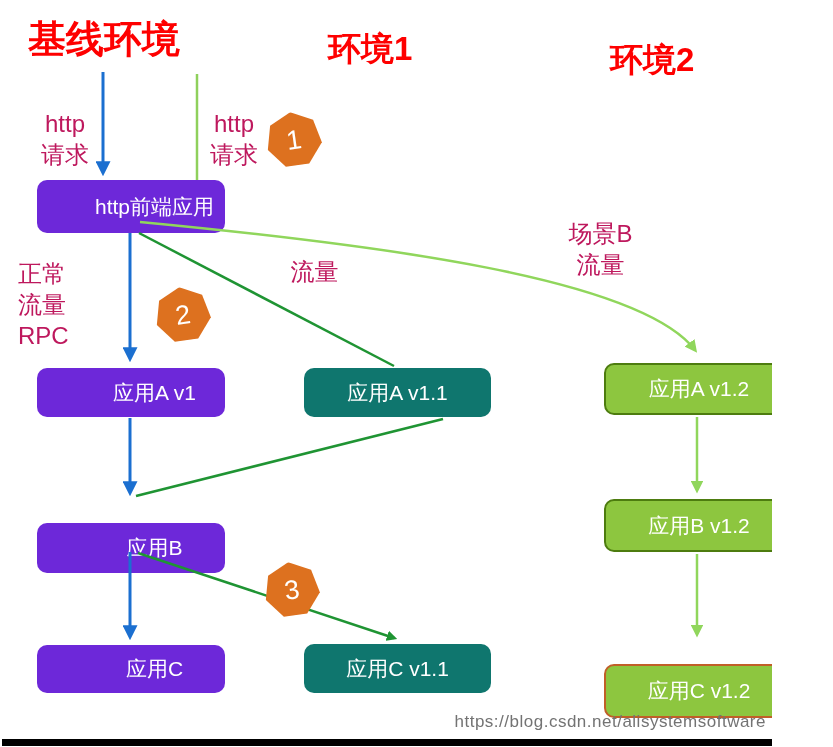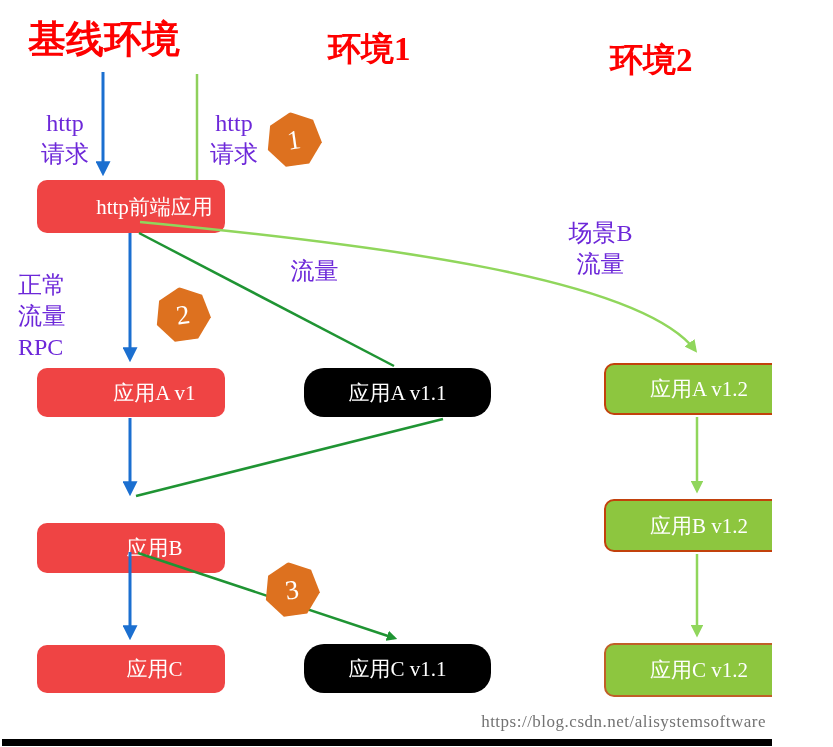--- a/index.html
+++ b/index.html
@@ -1,51 +1,51 @@
 <!DOCTYPE html>
 <html><head>
 <meta charset="utf-8">
 <style>
   html,body{margin:0;padding:0;background:#fff;}
   #canvas{
     position:relative;width:772px;height:747px;background:#ffffff;overflow:hidden;
-    font-family:Liberation Serif, serif;
+    font-family:Liberation Sans, sans-serif;
   }
   .title{position:absolute;color:#fe0000;font-weight:bold;z-index:4;white-space:nowrap;}
   #t-base{left:28px;top:14px;font-size:38px;}
   #t-env1{left:328px;top:27px;font-size:33px;}
   #t-env2{left:610px;top:38px;font-size:33px;}
 
   .node{
     position:absolute;border-radius:10px;color:#ffffff;font-size:21px;
     display:flex;align-items:center;justify-content:center;z-index:1;
     box-sizing:border-box;white-space:nowrap;
   }
-  .blue{background:#ef4444;padding-left:47px;}
-  .dgreen{background:#000000;border-radius:20px;}
-  .lgreen{background:#8dc63f;border:2px solid #c2410c;}
+  .blue{background:#6d28d9;padding-left:47px;}
+  .dgreen{background:#0f766e;}
+  .lgreen{background:#8dc63f;border:2px solid #4d7c0f;}
   .lgreen-c{border-color:#c05f28;}
 
   #n-http{left:37px;top:180px;width:188px;height:53px;}
   #n-a1  {left:37px;top:368px;width:188px;height:49px;}
   #n-b   {left:37px;top:523px;width:188px;height:50px;}
   #n-c   {left:37px;top:645px;width:188px;height:48px;}
   #n-a11 {left:304px;top:368px;width:187px;height:49px;}
   #n-c11 {left:304px;top:644px;width:187px;height:49px;}
   #n-a12 {left:604px;top:363px;width:190px;height:52px;}
   #n-b12 {left:604px;top:499px;width:190px;height:53px;}
-  #n-c12 {left:604px;top:643px;width:190px;height:54px;}
+  #n-c12 {left:604px;top:664px;width:190px;height:54px;}
 
   #edges{position:absolute;left:0;top:0;z-index:2;pointer-events:none;}
 
-  .lbl{position:absolute;color:#6d28d9;font-size:24px;line-height:31px;z-index:4;white-space:nowrap;}
+  .lbl{position:absolute;color:#be185d;font-size:24px;line-height:31px;z-index:4;white-space:nowrap;}
   .center{text-align:center;}
   #lbl-req1{left:35px;top:108px;width:60px;}
   #lbl-req2{left:204px;top:108px;width:60px;}
-  #lbl-normal{left:18px;top:270px;}
+  #lbl-normal{left:18px;top:258px;}
   #lbl-scene-a{left:262px;top:256px;width:105px;}
   #lbl-scene-b{left:548px;top:218px;width:105px;}
 
   .step{
     position:absolute;width:62px;height:62px;z-index:3;
     background:#dd711f;color:#fff;font-size:27px;
     display:flex;align-items:center;justify-content:center;
     clip-path:polygon(50% 5%,85% 22%,94% 60%,69% 91%,31% 91%,6% 60%,15% 22%);
     transform:rotate(-8deg);
   }

